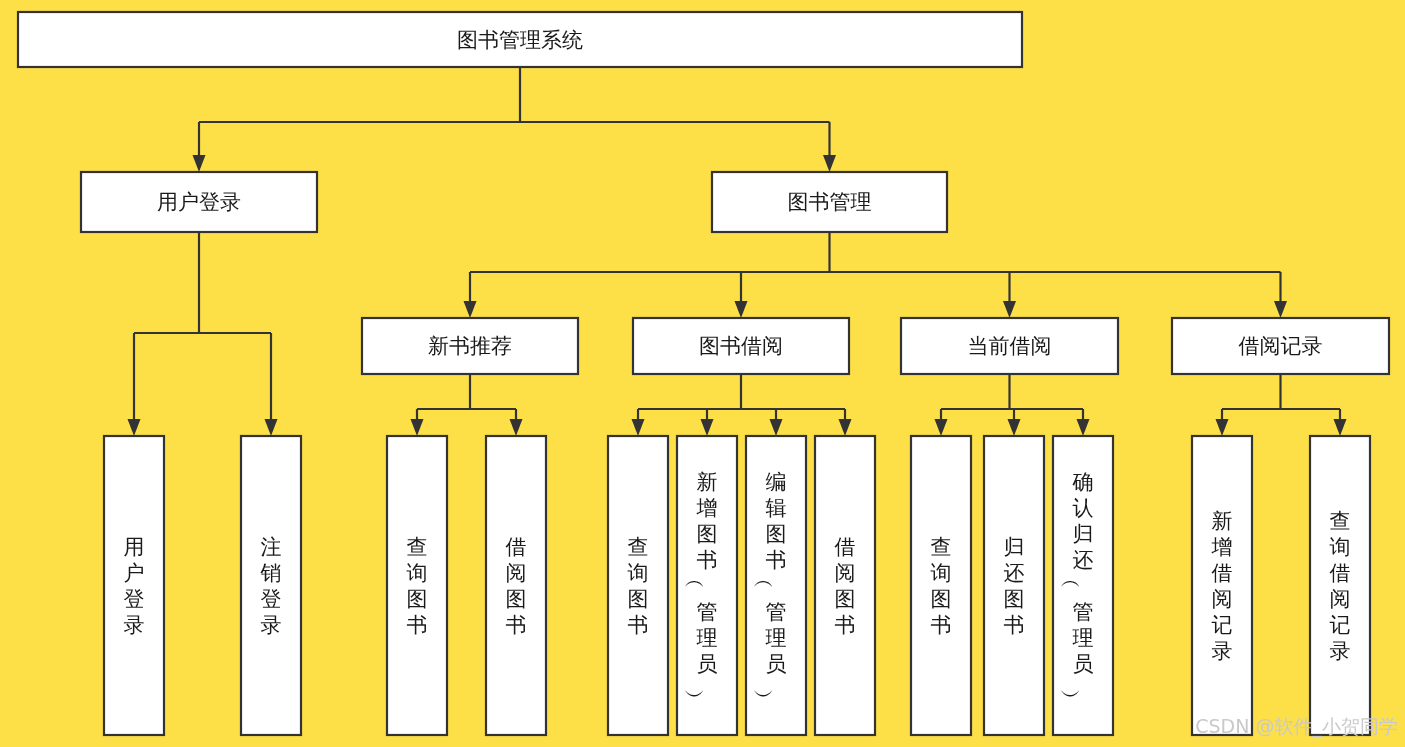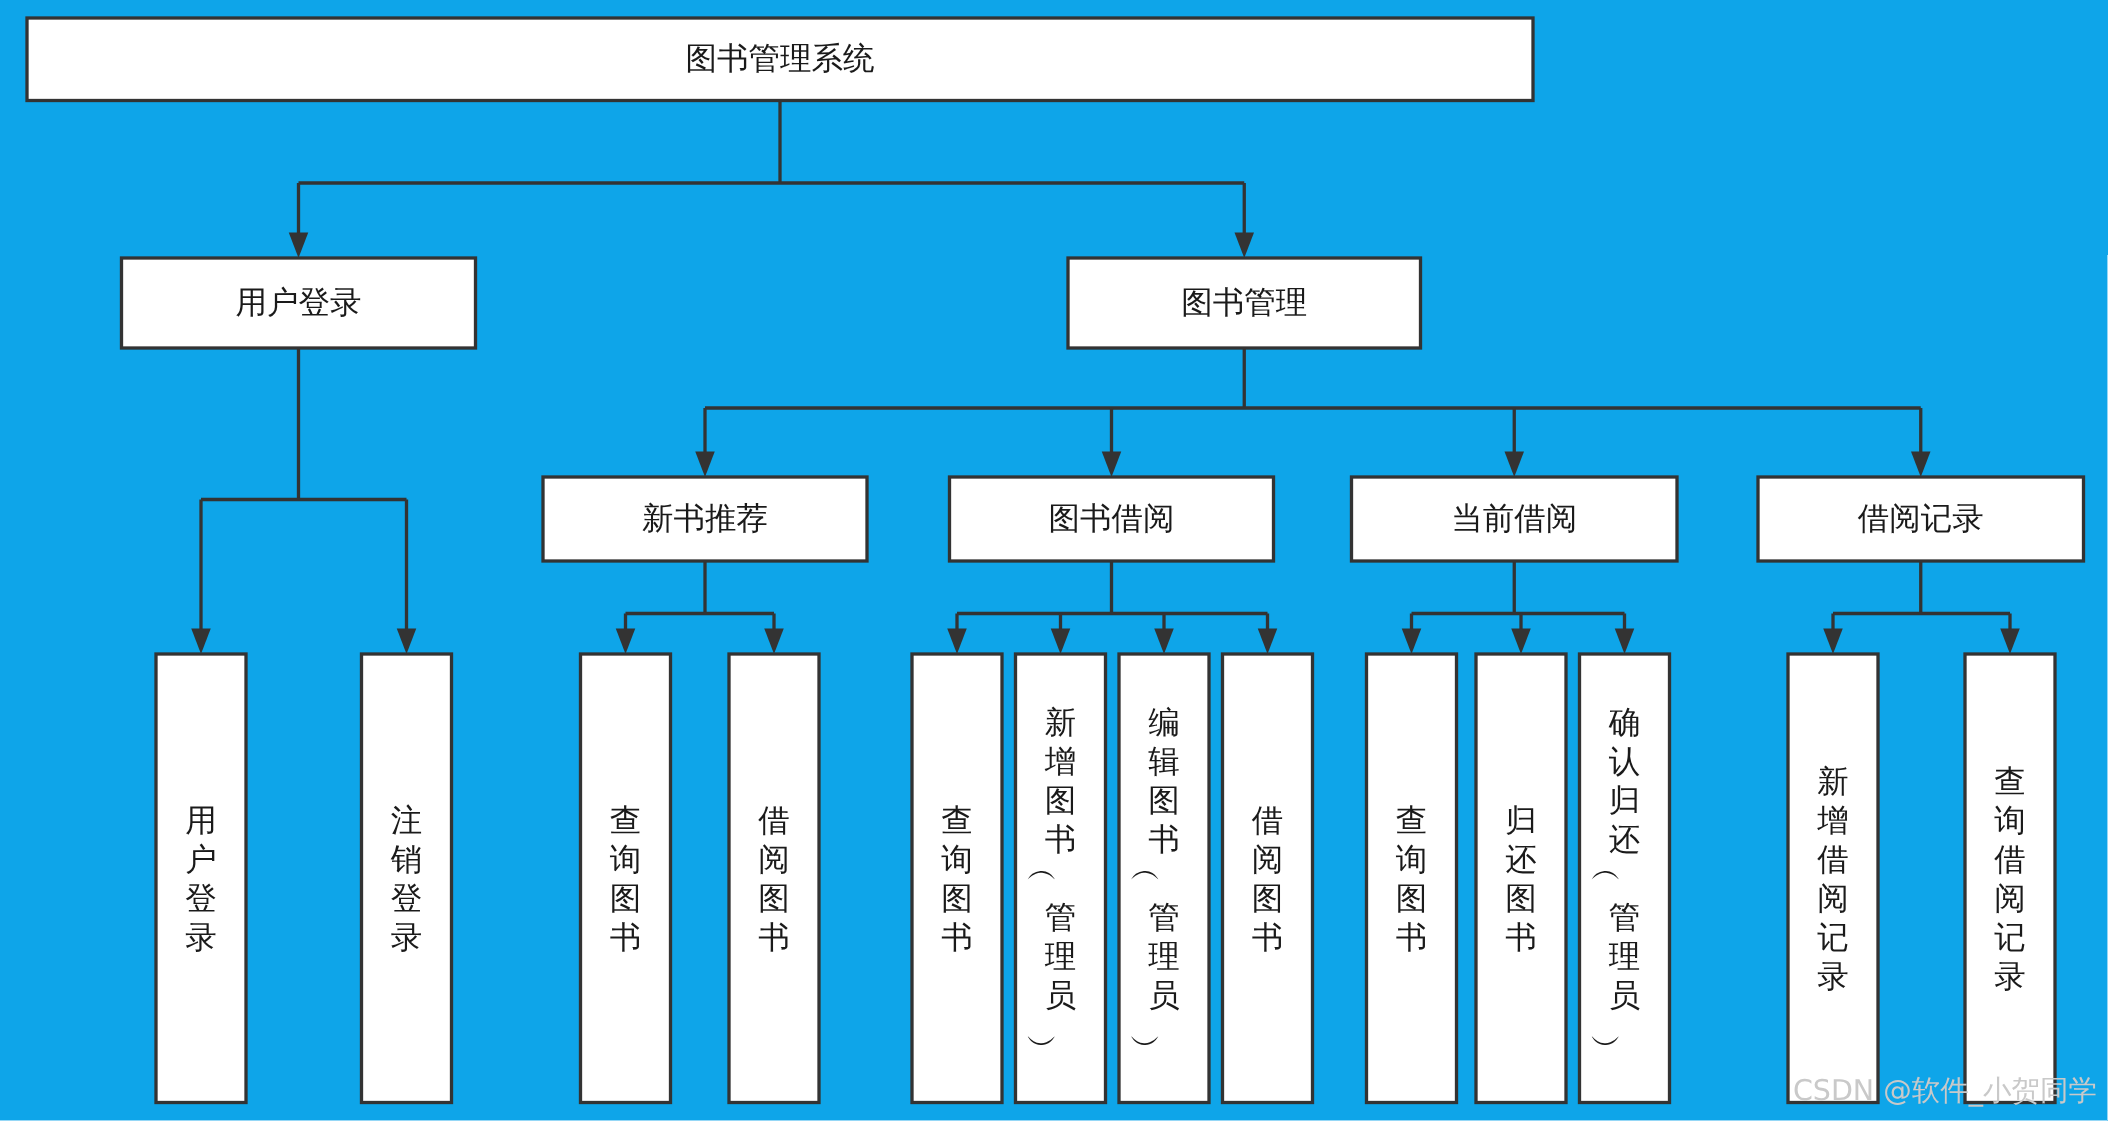--- a/index.html
+++ b/index.html
@@ -11,21 +11,21 @@
   body {
     width: 1405px;
     height: 747px;
     font-family: "DejaVu Sans", "Liberation Sans", sans-serif;
     overflow: hidden;
   }
   #diagram-root {
     position: relative;
     width: 1405px;
     height: 747px;
-    background: #0ea5e9;
+    background: #fde047;
   }
   svg#flowchart {
     position: absolute;
     left: 0;
     top: 0;
     width: 1405px;
     height: 747px;
   }
   .node-box {
     fill: #ffffff;

